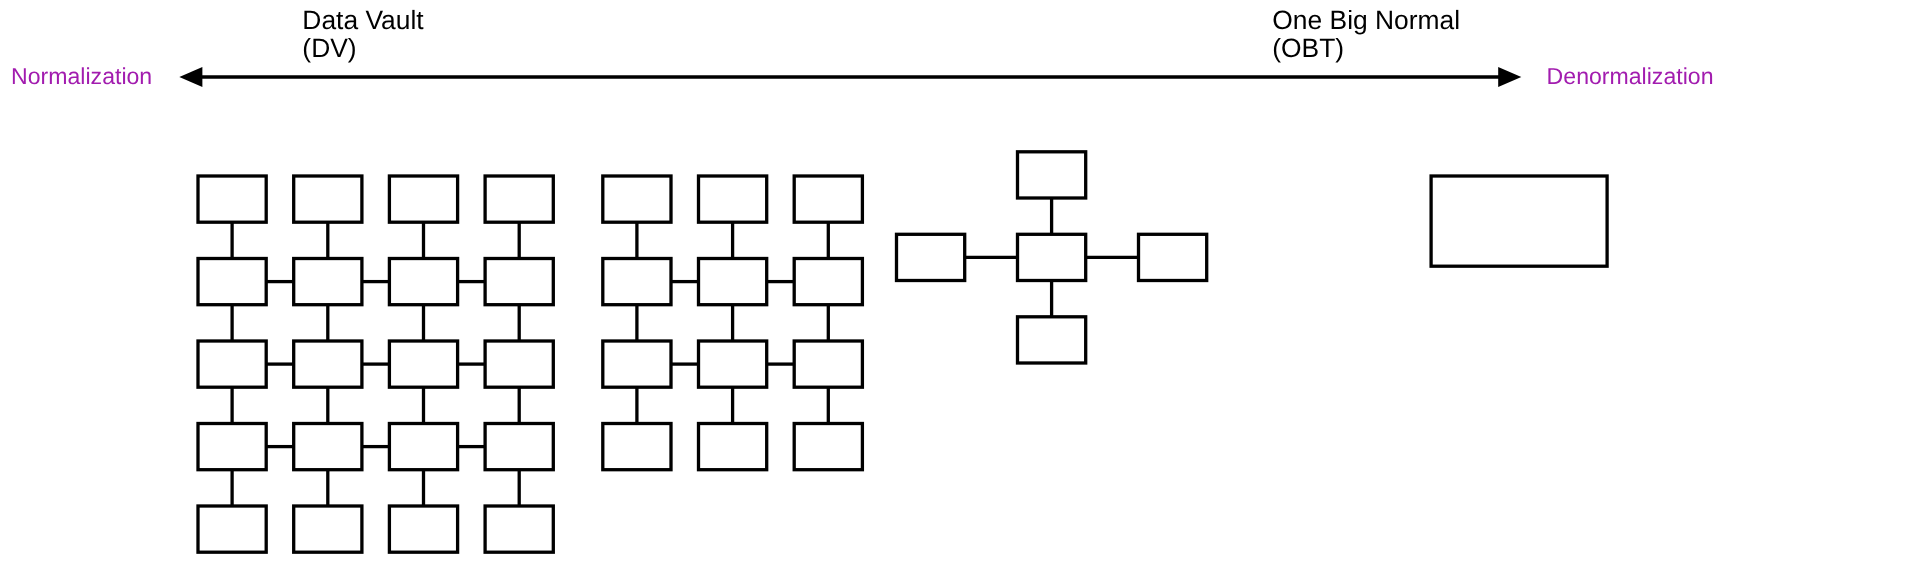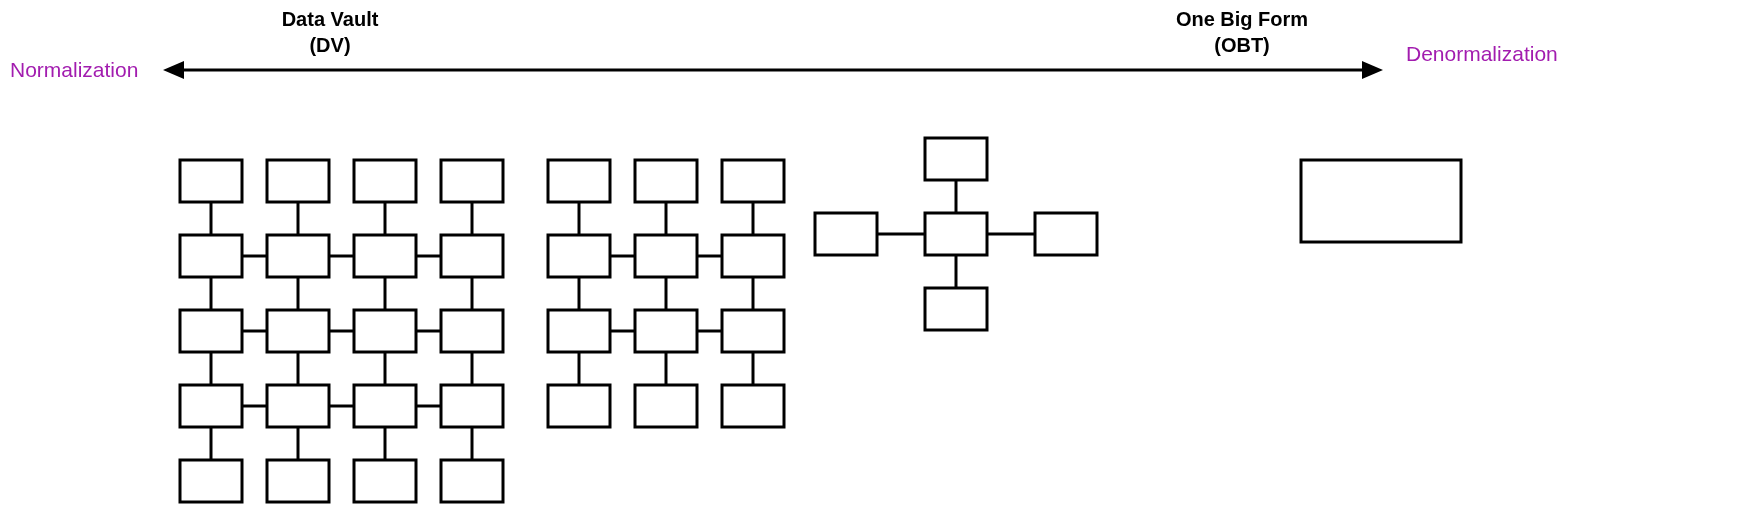--- a/index.html
+++ b/index.html
@@ -3,46 +3,46 @@
 <meta charset="utf-8">
 <style>
   html,body{margin:0;padding:0;background:#ffffff;}
   body{width:1742px;height:524px;position:relative;overflow:hidden;
        font-family:"Liberation Sans",sans-serif;color:#000000;}
   .canvas{position:absolute;inset:0;}
 
   
   .axis-label{position:absolute;font-size:21px;line-height:24px;white-space:nowrap;color:#a21caf;}
   #axis-left{left:10px;top:58px;}
-  #axis-right{left:1406px;top:42px;}
+  #axis-right{left:1406px;top:58px;}
 
   
-  .cat-head{position:absolute;font-size:20px;line-height:26px;text-align:center;
-            white-space:pre-line;color:#000;transform:translateX(-50%);font-weight:bold;}
+  .cat-head{position:absolute;font-size:24px;line-height:26px;
+            white-space:pre-line;color:#000;transform:translateX(-50%);}
 
   
   svg.overlay{position:absolute;left:0;top:0;width:1742px;height:524px;
               overflow:visible;pointer-events:none;}
   svg.overlay *{pointer-events:auto;}
   .nodebox{fill:#ffffff;stroke:#000000;stroke-width:3;}
   .edge{stroke:#000000;stroke-width:3;fill:none;}
   .arrowline{stroke:#000000;stroke-width:3.2;fill:none;}
   .arrowhead{fill:#000000;}
 </style>
 </head>
 <body>
 
 <div class="canvas">
 
   <div class="axis-label" id="axis-left">Normalization</div>
   <div class="axis-label" id="axis-right">Denormalization</div>
 
   <div class="cat-head" style="left:330px;top:6px;">Data Vault
 (DV)</div>
-  <div class="cat-head" style="left:1242px;top:6px;">One Big Form
+  <div class="cat-head" style="left:1242px;top:6px;">One Big Normal
 (OBT)</div>
 
   <svg class="overlay" id="arrow-layer">
     <line class="arrowline" id="arrow-shaft" x1="178" y1="70" x2="1368" y2="70"></line>
     <polygon class="arrowhead" id="arrow-head-left" points="163,70 184,61 184,79"></polygon>
     <polygon class="arrowhead" id="arrow-head-right" points="1383,70 1362,61 1362,79"></polygon>
   </svg>
 
   <svg class="overlay" id="cluster-layer">
     <g id="cluster-data-vault">

